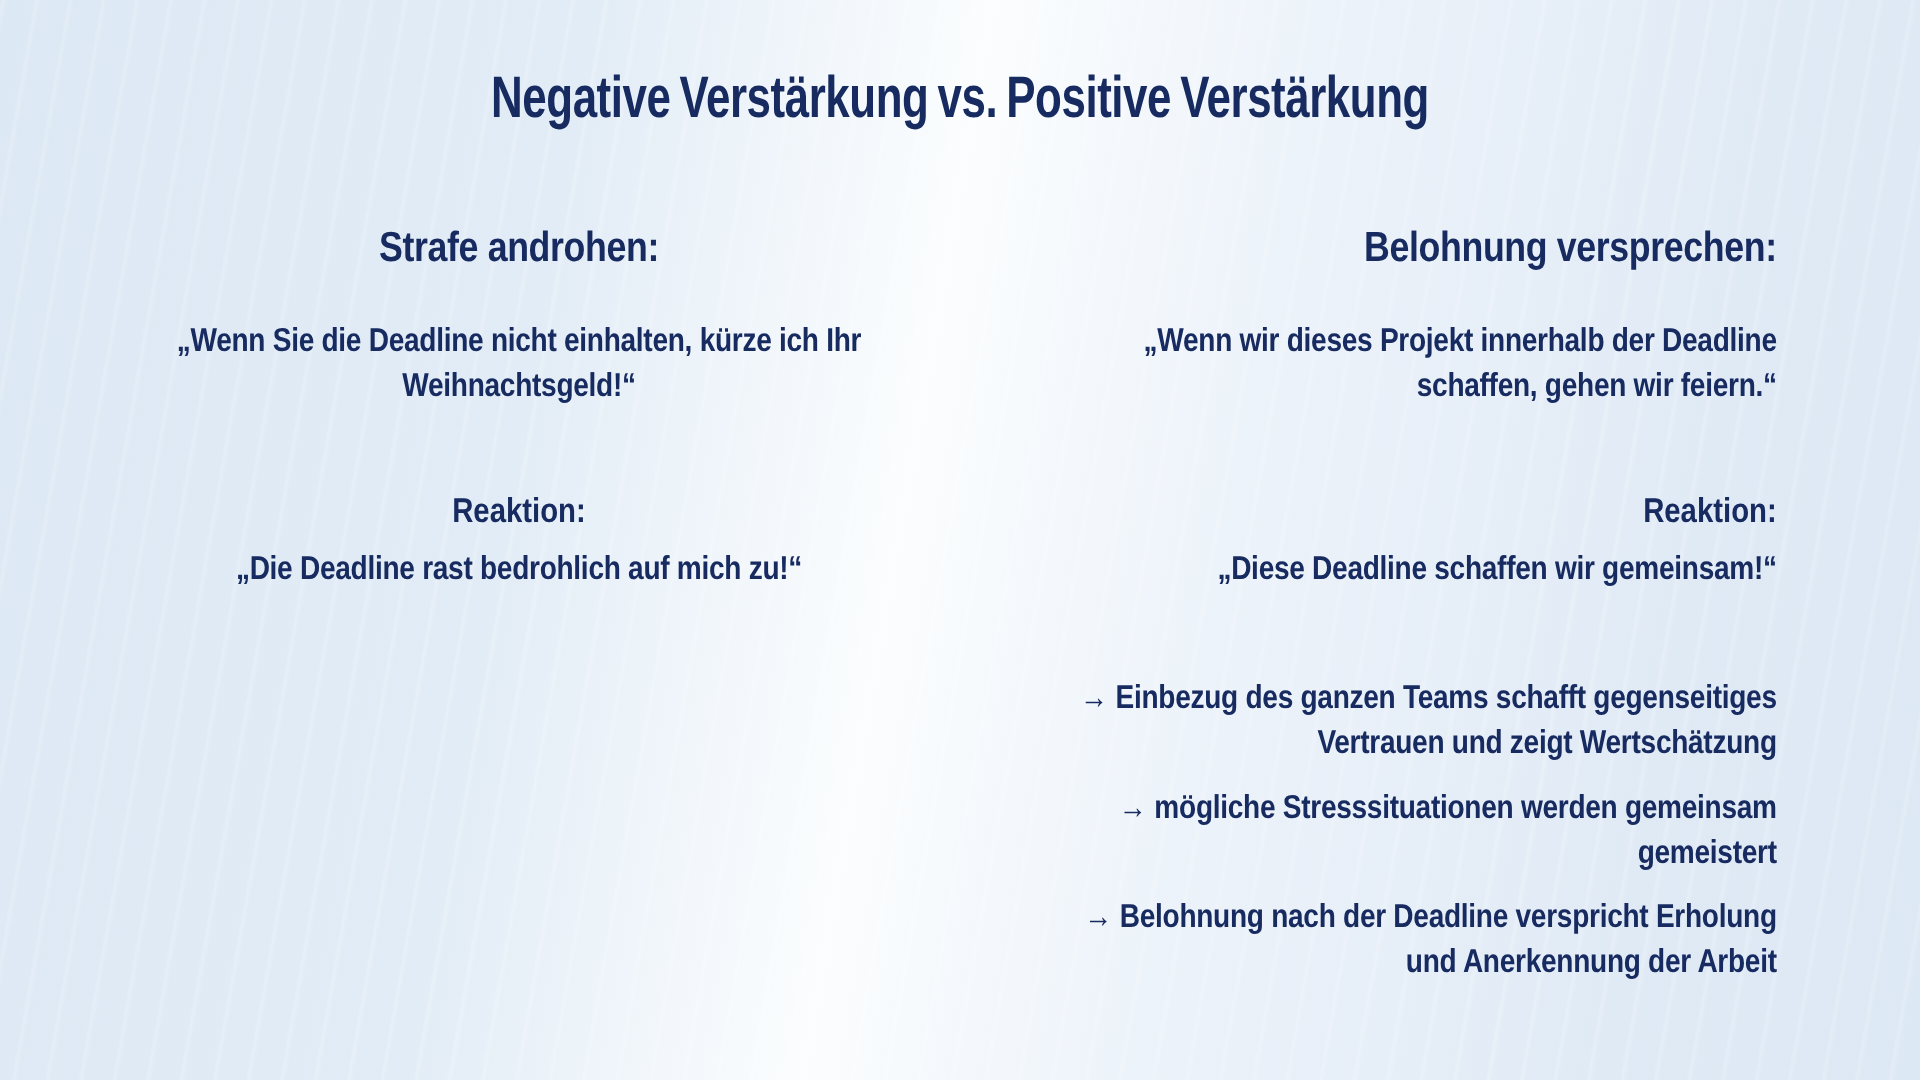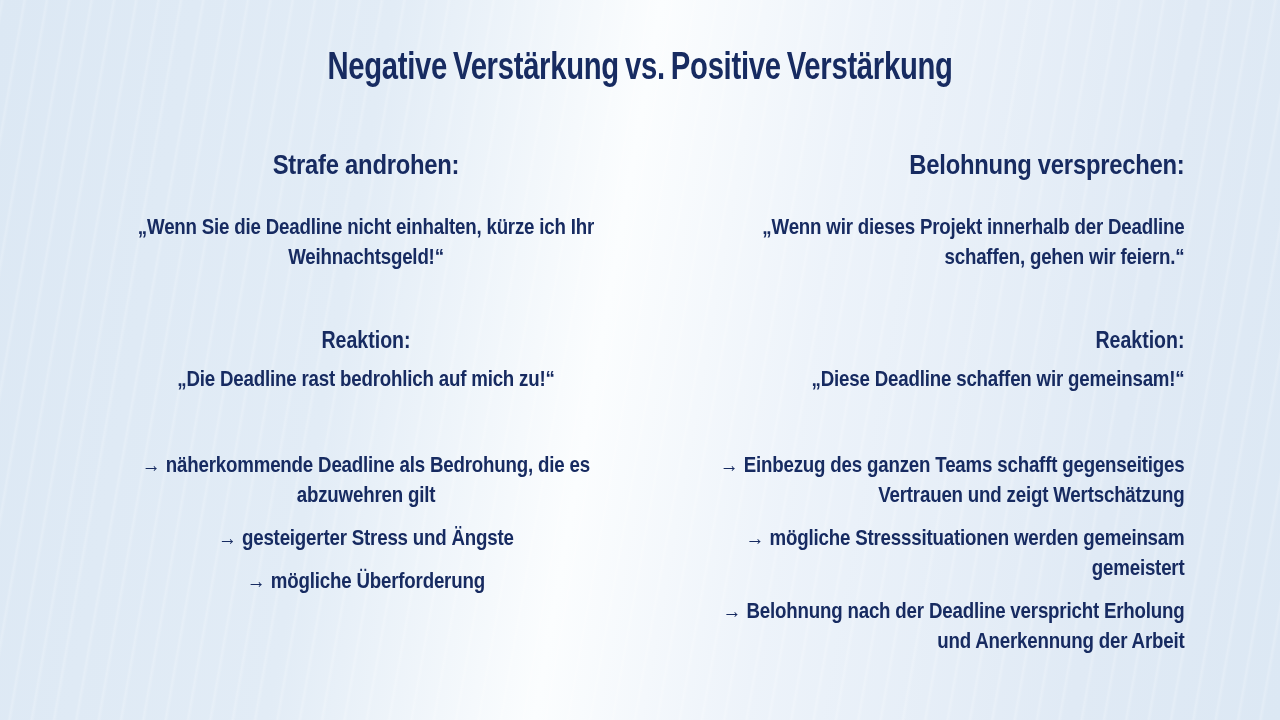--- a/index.html
+++ b/index.html
@@ -48,21 +48,21 @@
     word-spacing: -0.06em;
     white-space: nowrap;
   }
 
   .col {
     position: absolute;
     top: 148px;
     width: 580px;
     text-align: center;
   }
-  .col-left  { left: 76px;  }
+  .col-left  { left: 56px;  }
   .col-right { left: 648px; text-align: right; }
 
   .heading {
     font-size: 28px;
     line-height: 34px;
     font-weight: 700;
     letter-spacing: -0.01em;
   }
 
   .quote {
@@ -117,26 +117,20 @@
   <section class="col col-left">
     <h2 class="heading condensed">Strafe androhen:</h2>
 
     <p class="quote condensed">„Wenn Sie die Deadline nicht einhalten, kürze ich Ihr
 Weihnachtsgeld!“</p>
 
     <h3 class="reaction-label condensed">Reaktion:</h3>
 
     <p class="reaction-quote condensed">„Die Deadline rast bedrohlich auf mich zu!“</p>
 
-    <div class="points">
-      <p class="point condensed"><span class="arrow">→</span><span>näherkommende Deadline als Bedrohung, die es
-abzuwehren gilt</span></p>
-      <p class="point condensed"><span class="arrow">→</span><span>gesteigerter Stress und Ängste</span></p>
-      <p class="point condensed"><span class="arrow">→</span><span>mögliche Überforderung</span></p>
-    </div>
   </section>
 
   <section class="col col-right">
     <h2 class="heading condensed">Belohnung versprechen:</h2>
 
     <p class="quote condensed">„Wenn wir dieses Projekt innerhalb der Deadline
 schaffen, gehen wir feiern.“</p>
 
     <h3 class="reaction-label condensed">Reaktion:</h3>
 

